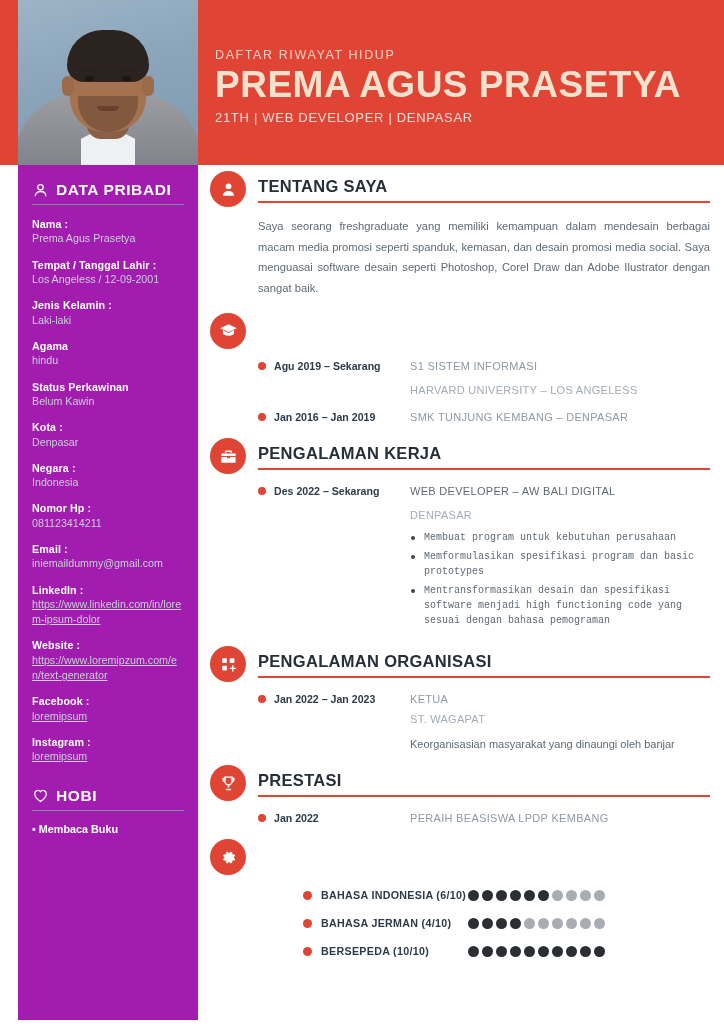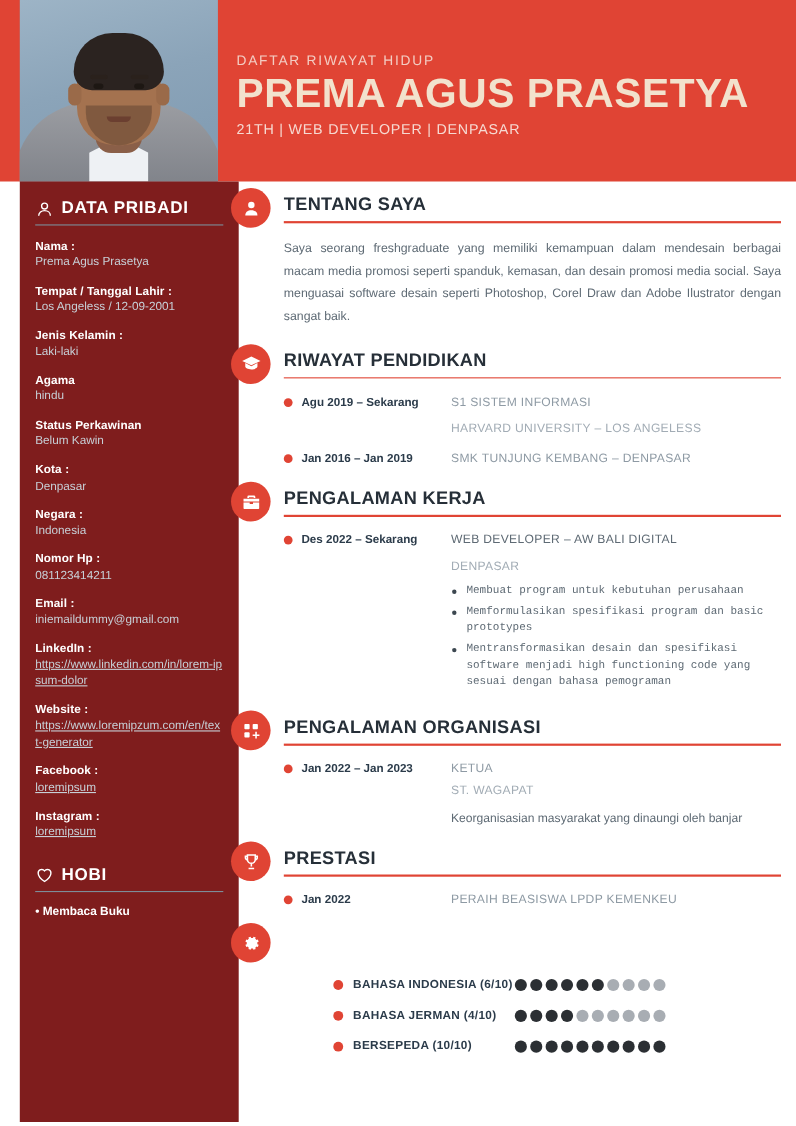--- a/index.html
+++ b/index.html
@@ -80,22 +80,22 @@
     font-size:37px; line-height:1.05; font-weight:bold; letter-spacing:.5px;
     color:#f2e2cd; margin-top:4px; text-transform:uppercase;
   }
   .subline {
     font-size:13px; letter-spacing:.7px; color:#f6d9d1; margin-top:5px;
     text-transform:uppercase;
   }
 
   
   .sidebar {
-    position:absolute; left:18px; top:165px; width:199px; height:855px;
-    background:#7f1d1d; color:#ffffff; padding:16px 14px 18px 14px;
+    position:absolute; left:18px; top:165px; width:180px; height:855px;
+    background:#a21caf; color:#ffffff; padding:16px 14px 18px 14px;
   }
   .side-head {
     display:flex; align-items:center; gap:7px;
     padding-bottom:5px; border-bottom:1.5px solid #7d8d99;
     margin-bottom:12px;
   }
   .side-head.second { margin-top:22px; }
   .side-head-title {
     font-size:15.5px; font-weight:bold; letter-spacing:.6px; color:#fff;
   }
@@ -291,24 +291,20 @@
     </div>
 
     <div class="section" style="margin-top:18px;">
       <div class="sec-head">
         <div class="sec-circle">
           <svg viewBox="0 0 24 24" fill="#ffffff">
               <path d="M12 4L1.5 9 12 14l10.5-5L12 4z"></path>
               <path d="M5 11.3v4.2c0 1.8 3.1 3.2 7 3.2s7-1.4 7-3.2v-4.2L12 15 5 11.3z"></path>
             </svg>
         </div>
-        <div class="sec-title-wrap">
-          <div class="sec-title">RIWAYAT PENDIDIKAN</div>
-          <div class="sec-rule"></div>
-        </div>
       </div>
       <div class="sec-body">
         <div class="entry">
           <div class="entry-left">
             <div class="bullet-dot"></div>
             <div class="entry-date">Agu 2019 – Sekarang</div>
           </div>
           <div class="entry-right">
             <div class="entry-title">S1 SISTEM INFORMASI</div>
             <div class="entry-sub">HARVARD UNIVERSITY – LOS ANGELESS</div>
@@ -404,21 +400,21 @@
           <div class="sec-rule"></div>
         </div>
       </div>
       <div class="sec-body">
         <div class="entry">
           <div class="entry-left">
             <div class="bullet-dot"></div>
             <div class="entry-date">Jan 2022</div>
           </div>
           <div class="entry-right">
-            <div class="entry-title">PERAIH BEASISWA LPDP KEMENKEU</div>
+            <div class="entry-title">PERAIH BEASISWA LPDP KEMBANG</div>
           </div>
         </div>
       </div>
     </div>
 
     <div class="section" style="margin-top:16px;">
       <div class="sec-head">
         <div class="sec-circle">
           <svg viewBox="0 0 24 24" fill="#ffffff">
               <path d="M12 8.1a3.9 3.9 0 1 0 0 7.8 3.9 3.9 0 0 0 0-7.8zm0 5.8a1.9 1.9 0 1 1 0-3.8 1.9 1.9 0 0 1 0 3.8z"></path>

